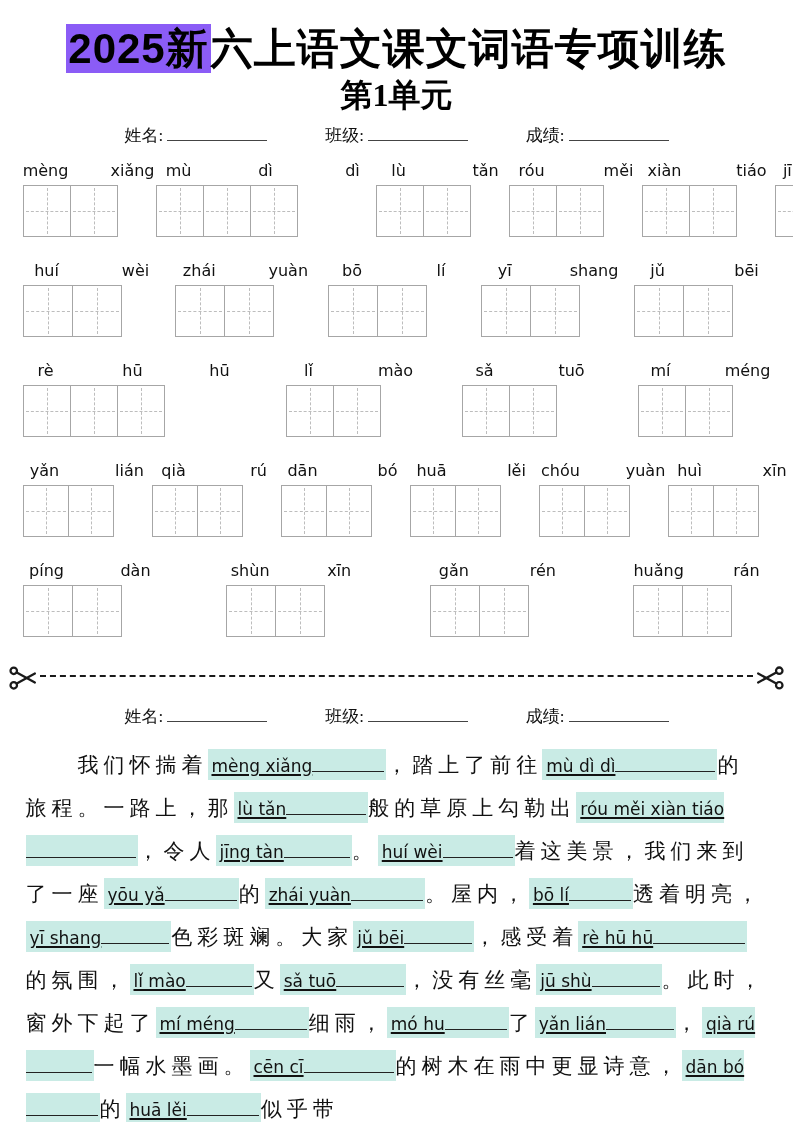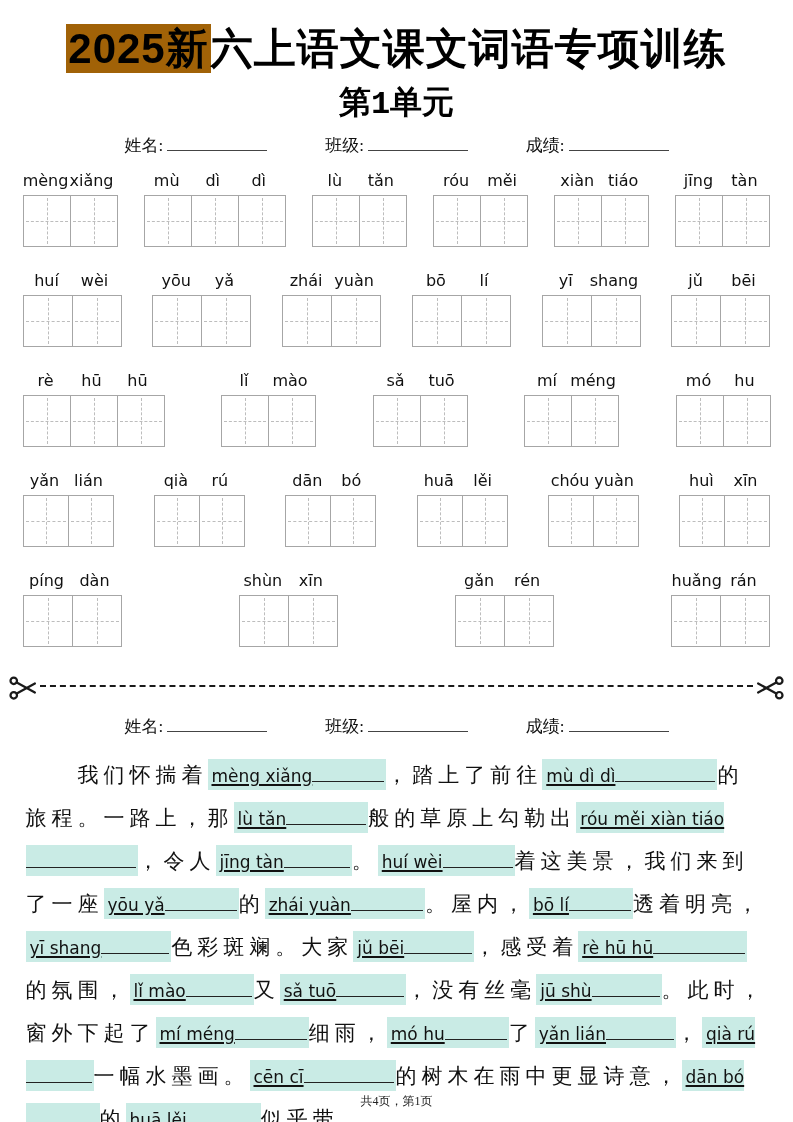--- a/index.html
+++ b/index.html
@@ -2,33 +2,33 @@
 <html><head>
 <meta charset="utf-8">
 <style>
   html,body{margin:0;padding:0;}
   body{background:#e9e9e9;font-family:"Liberation Serif","DejaVu Serif",serif;}
   .page{position:relative;width:793px;height:1122px;margin:0 auto;background:#ffffff;
         overflow:hidden;box-shadow:0 0 4px rgba(0,0,0,.25);}
   
   .title{margin-top:24px;text-align:center;font-family:"Liberation Sans","DejaVu Sans",sans-serif;
          font-weight:bold;font-size:42px;line-height:50px;letter-spacing:1px;color:#000;}
-  .title .hl{background:#a16207;padding:1px 2px;}
-  .subtitle{text-align:center;font-family:Liberation Mono, monospace;
-            font-weight:bold;font-size:32px;line-height:38px;margin-top:12px;color:#000;}
+  .title .hl{background:#8b5cf6;padding:1px 2px;}
+  .subtitle{text-align:center;font-family:Liberation Serif, serif;
+            font-weight:bold;font-size:32px;line-height:38px;margin-top:2px;color:#000;}
   
   .name-row{display:flex;justify-content:center;gap:58px;margin-top:10px;
             font-size:17px;color:#111;}
   .name-field{white-space:nowrap;}
   .nline{display:inline-block;width:100px;height:13px;border-bottom:1.5px solid #444;margin-left:4px;}
   
   .grid-section{width:748px;margin:14px auto 0;}
   .pgrid-row{--bw:46px;display:flex;justify-content:space-between;margin-bottom:24px;}
   .pgroup{display:flex;flex-direction:column;}
-  .syls{display:flex;margin-bottom:5px;}
+  .syls{display:flex;margin-bottom:5px;gap:41px;}
   .syls span{display:inline-block;width:var(--bw);text-align:center;white-space:nowrap;
              font-family:"DejaVu Sans","Liberation Sans",sans-serif;font-size:16px;color:#111;}
   .boxes{display:flex;}
   .tbox{position:relative;width:var(--bw);height:50px;background:#fff;
         border:1px solid #a6a6a6;margin-left:-1px;box-sizing:content-box;}
   .boxes .tbox:first-child{margin-left:0;}
   .tbox::before{content:'';position:absolute;left:50%;top:2px;bottom:2px;border-left:1px dashed #bdbdbd;}
   .tbox::after{content:'';position:absolute;top:50%;left:2px;right:2px;border-top:1px dashed #bdbdbd;}
   
   .cutline{position:relative;height:34px;margin:4px 10px 0;}
@@ -134,30 +134,20 @@
             <span>huí</span>
             <span>wèi</span>
           </div>
           <div class="boxes">
             <div class="tbox"></div>
             <div class="tbox"></div>
           </div>
         </div>
         <div class="pgroup">
           <div class="syls">
-            <span>yōu</span>
-            <span>yǎ</span>
-          </div>
-          <div class="boxes">
-            <div class="tbox"></div>
-            <div class="tbox"></div>
-          </div>
-        </div>
-        <div class="pgroup">
-          <div class="syls">
             <span>zhái</span>
             <span>yuàn</span>
           </div>
           <div class="boxes">
             <div class="tbox"></div>
             <div class="tbox"></div>
           </div>
         </div>
         <div class="pgroup">
           <div class="syls">
@@ -220,30 +210,20 @@
           </div>
           <div class="boxes">
             <div class="tbox"></div>
             <div class="tbox"></div>
           </div>
         </div>
         <div class="pgroup">
           <div class="syls">
             <span>mí</span>
             <span>méng</span>
-          </div>
-          <div class="boxes">
-            <div class="tbox"></div>
-            <div class="tbox"></div>
-          </div>
-        </div>
-        <div class="pgroup">
-          <div class="syls">
-            <span>mó</span>
-            <span>hu</span>
           </div>
           <div class="boxes">
             <div class="tbox"></div>
             <div class="tbox"></div>
           </div>
         </div>
       </div>
       <div class="pgrid-row" style="--bw: 44px;">
         <div class="pgroup">
           <div class="syls">
@@ -371,15 +351,14 @@
   </div>
 
   <div class="name-row">
     <span class="name-field"><span>姓名:</span><span class="nline"></span></span>
     <span class="name-field"><span>班级:</span><span class="nline"></span></span>
     <span class="name-field"><span>成绩:</span><span class="nline"></span></span>
   </div>
 
   <div class="cloze" id="cloze-paragraph"><span class="ctext">我们怀揣着</span><span class="blank"><span class="bpy">mèng xiǎng</span><span class="bline" style="width: 72px;"></span></span><span class="ctext">，踏上了前往</span><span class="blank"><span class="bpy">mù dì dì</span><span class="bline" style="width: 100px;"></span></span><span class="ctext">的旅程。一路上，那</span><span class="blank"><span class="bpy">lù tǎn</span><span class="bline" style="width: 80px;"></span></span><span class="ctext">般的草原上勾勒出</span><span class="blank"><span class="bpy">róu měi xiàn tiáo</span><span class="bline" style="width: 110px;"></span></span><span class="ctext">，令人</span><span class="blank"><span class="bpy">jīng tàn</span><span class="bline" style="width: 66px;"></span></span><span class="ctext">。</span><span class="blank"><span class="bpy">huí wèi</span><span class="bline" style="width: 70px;"></span></span><span class="ctext">着这美景，我们来到了一座</span><span class="blank"><span class="bpy">yōu yǎ</span><span class="bline" style="width: 72px;"></span></span><span class="ctext">的</span><span class="blank"><span class="bpy">zhái yuàn</span><span class="bline" style="width: 72px;"></span></span><span class="ctext">。屋内，</span><span class="blank"><span class="bpy">bō lí</span><span class="bline" style="width: 62px;"></span></span><span class="ctext">透着明亮，</span><span class="blank"><span class="bpy">yī shang</span><span class="bline" style="width: 68px;"></span></span><span class="ctext">色彩斑斓。大家</span><span class="blank"><span class="bpy">jǔ bēi</span><span class="bline" style="width: 68px;"></span></span><span class="ctext">，感受着</span><span class="blank"><span class="bpy">rè hū hū</span><span class="bline" style="width: 92px;"></span></span><span class="ctext">的氛围，</span><span class="blank"><span class="bpy">lǐ mào</span><span class="bline" style="width: 66px;"></span></span><span class="ctext">又</span><span class="blank"><span class="bpy">sǎ tuō</span><span class="bline" style="width: 68px;"></span></span><span class="ctext">，没有丝毫</span><span class="blank"><span class="bpy">jū shù</span><span class="bline" style="width: 68px;"></span></span><span class="ctext">。此时，窗外下起了</span><span class="blank"><span class="bpy">mí méng</span><span class="bline" style="width: 72px;"></span></span><span class="ctext">细雨，</span><span class="blank"><span class="bpy">mó hu</span><span class="bline" style="width: 62px;"></span></span><span class="ctext">了</span><span class="blank"><span class="bpy">yǎn lián</span><span class="bline" style="width: 68px;"></span></span><span class="ctext">，</span><span class="blank"><span class="bpy">qià rú</span><span class="bline" style="width: 66px;"></span></span><span class="ctext">一幅水墨画。</span><span class="blank"><span class="bpy">cēn cī</span><span class="bline" style="width: 90px;"></span></span><span class="ctext">的树木在雨中更显诗意，</span><span class="blank"><span class="bpy">dān bó</span><span class="bline" style="width: 72px;"></span></span><span class="ctext">的</span><span class="blank"><span class="bpy">huā lěi</span><span class="bline" style="width: 72px;"></span></span><span class="ctext">似乎带</span></div>
 
-  <div class="footer">共4页，第1页</div>
 
 </div>
 
 </body></html>

